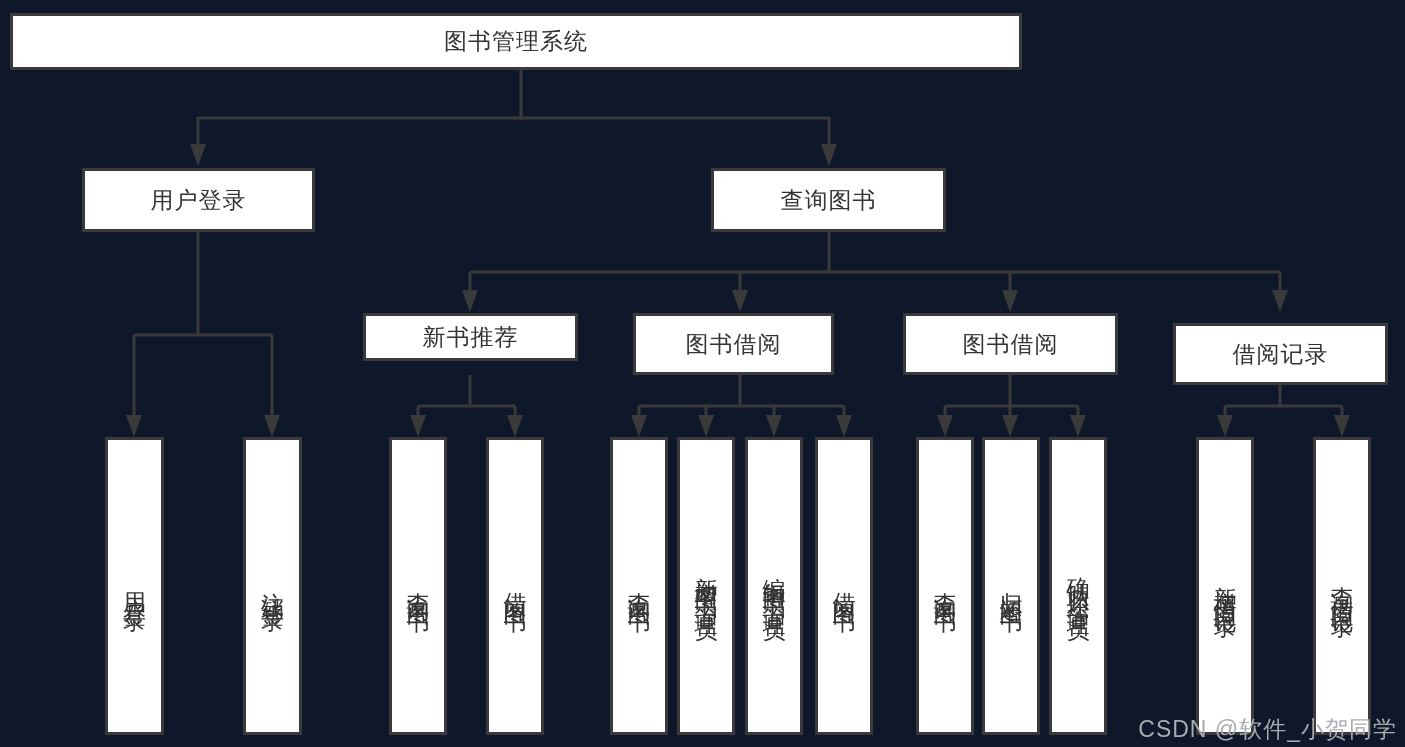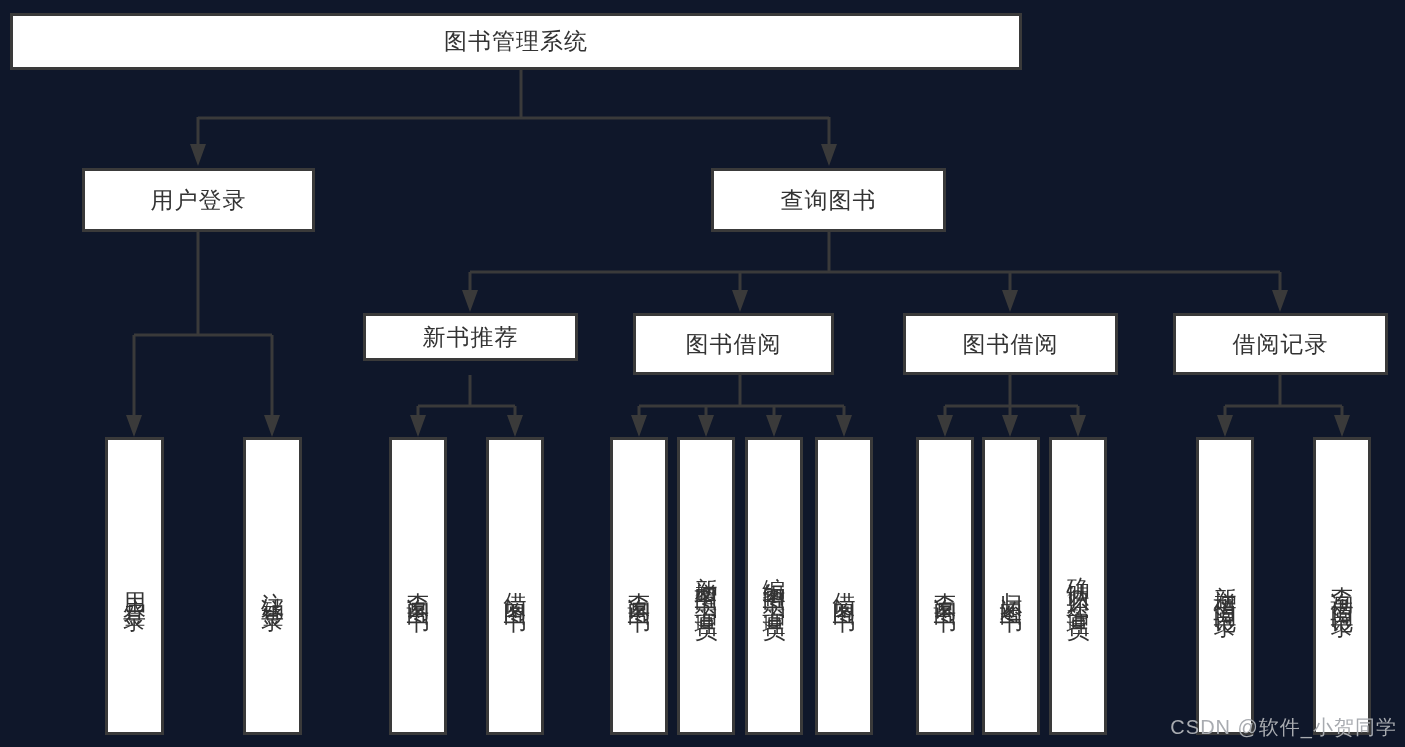--- a/index.html
+++ b/index.html
@@ -24,21 +24,21 @@
   .box.v { top:437px; height:298px; }
   .box.v .vtext {
     writing-mode:vertical-rl;
     font-size:23px;
     letter-spacing:6px;
     line-height:1;
   }
   .watermark {
     position:absolute;
     top:714px; right:8px;
-    font-size:20px;
+    font-size:23px;
     color:#a8abb0;
     letter-spacing:1px;
     z-index:3;
     white-space:nowrap;
   }
 </style>
 </head>
 <body>
 
 <div class="canvas">
@@ -90,21 +90,21 @@
 
   <div class="box h" style="left:363px; top:313px; width:215px; height:48px">
     <span>新书推荐</span>
   </div>
   <div class="box h" style="left:633px; top:313px; width:201px; height:62px">
     <span>图书借阅</span>
   </div>
   <div class="box h" style="left:903px; top:313px; width:215px; height:62px">
     <span>图书借阅</span>
   </div>
-  <div class="box h" style="left:1173px; top:313px; width:215px; height:62px">
+  <div class="box h" style="left:1173px; top:323px; width:215px; height:62px">
     <span>借阅记录</span>
   </div>
 
   <div class="box v" style="left:105px; width:59px">
     <span class="vtext">用户登录</span>
   </div>
   <div class="box v" style="left:243px; width:59px">
     <span class="vtext">注销登录</span>
   </div>
 

